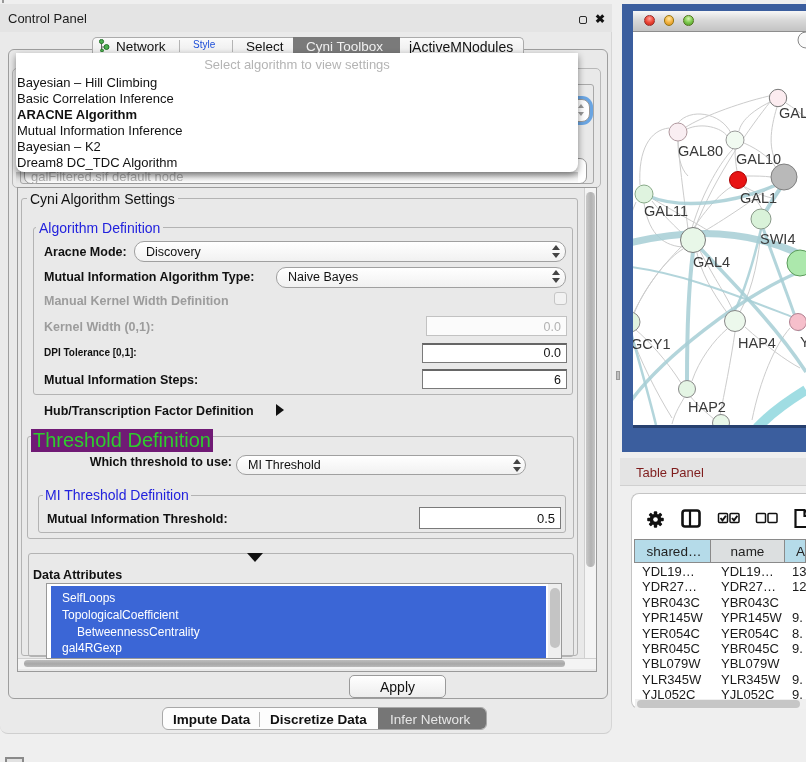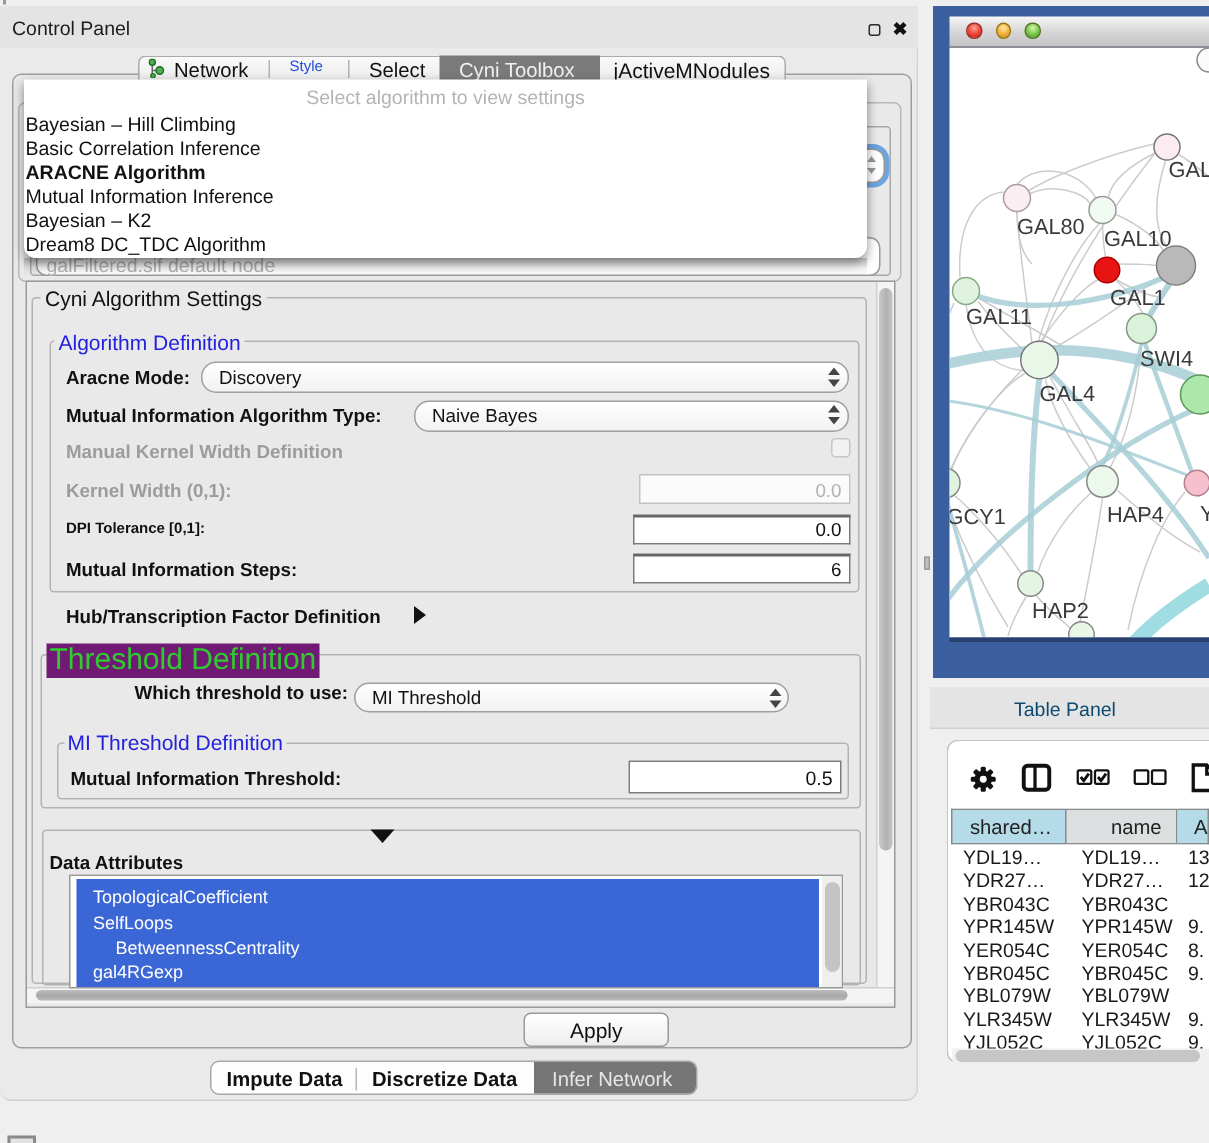--- a/index.html
+++ b/index.html
@@ -107,32 +107,32 @@
 <div class="abs" style="left:47px;top:512px;font-size:12.5px;font-weight:bold;color:#111;text-align:right;">Mutual Information Threshold:</div>
 <div class="abs" style="left:419px;top:507px;width:142px;height:22px;background:#fff;border:1px solid #7a7a7a;"></div>
 <div class="abs" style="left:419px;top:511px;width:136px;font-size:13px;color:#111;text-align:right;">0.5</div>
 
 <div class="abs" style="left:27.5px;top:553px;width:546px;height:104px;border:1px solid #b3b3b3;border-radius:3px;"></div>
 <div class="abs" style="left:247px;top:552.5px;width:0;height:0;border-left:8px solid transparent;border-right:8px solid transparent;border-top:9px solid #111;"></div>
 <div class="abs" style="left:33px;top:568px;font-size:12.5px;font-weight:bold;color:#111;">Data Attributes</div>
 
 <div class="abs" style="left:46px;top:583px;width:516px;height:76px;background:#fff;border:1px solid #999;overflow:hidden;">
   <div class="abs" style="left:4px;top:2px;width:495px;height:86px;background:#3b66d6;color:#fff;font-size:12px;">
+    <div style="padding:5px 0 0 11px;height:16.8px;">SelfLoops</div>
     <div style="padding:5px 0 0 11px;height:16.8px;">TopologicalCoefficient</div>
-    <div style="padding:5px 0 0 11px;height:16.8px;">SelfLoops</div>
     <div style="padding:5px 0 0 26px;height:16.8px;">BetweennessCentrality</div>
     <div style="padding:5px 0 0 11px;height:16.8px;">gal4RGexp</div>
   </div>
   <div class="abs" style="left:501px;top:0;width:15px;height:76px;background:#efefef;"></div>
   <div class="abs" style="left:503px;top:4px;width:10px;height:60px;background:#c4c4c4;border-radius:5px;"></div>
 </div>
 
 <div class="abs" style="left:349px;top:675px;width:97px;height:23px;background:linear-gradient(180deg,#ffffff,#ededed);border:1px solid #9a9a9a;border-radius:5px;text-align:center;font-size:14px;color:#111;line-height:22px;">Apply</div>
 
-<div class="abs" style="left:140px;top:707px;width:325px;height:23px;background:#fdfdfd;border:1px solid #a8a8a8;border-radius:6px;overflow:hidden;text-decoration:underline;">
+<div class="abs" style="left:162px;top:707px;width:325px;height:23px;background:#fdfdfd;border:1px solid #a8a8a8;border-radius:6px;overflow:hidden;text-decoration:underline;">
   <div class="abs" style="left:96px;top:4px;width:1px;height:15px;background:#b6b6b6;"></div>
   <div class="abs" style="left:215px;top:0;width:110px;height:23px;background:#767676;"></div>
   <div class="abs" style="left:10px;top:3.5px;font-size:13.5px;font-weight:bold;color:#111;">Impute Data</div>
   <div class="abs" style="left:107px;top:3.5px;font-size:13.5px;font-weight:bold;color:#111;">Discretize Data</div>
   <div class="abs" style="left:227px;top:3.5px;font-size:13.5px;color:#e6e6e6;">Infer Network</div>
 </div>
 
 <div class="abs" style="left:16px;top:53px;width:562px;height:119px;background:#fff;border-radius:0 0 8px 8px;box-shadow:0 3px 7px rgba(0,0,0,0.45);"></div>
 <div class="abs" style="left:16px;top:57px;width:562px;height:14px;font-size:13px;color:#b4b4b4;text-align:center;">Select algorithm to view settings</div>
 <div class="abs" style="left:17px;top:75px;font-size:13px;color:#111;line-height:16px;">Bayesian – Hill Climbing<br>Basic Correlation Inference<br><b>ARACNE Algorithm</b><br>Mutual Information Inference<br>Bayesian – K2<br>Dream8 DC_TDC Algorithm</div>
@@ -225,21 +225,21 @@
     <text x="631" y="349">GCY1</text>
     <text x="738" y="348">HAP4</text>
     <text x="800" y="347">Y</text>
     <text x="688" y="412">HAP2</text>
   </g>
 </svg>
 </div>
 <div class="abs" style="left:633px;top:425px;width:173px;height:3px;background:#27406f;"></div>
 
 <div class="abs" style="left:620px;top:458px;width:186px;height:28px;background:#e4e4e4;border-bottom:1px solid #d0d0d0;"></div>
-<div class="abs" style="left:636px;top:465px;font-size:13px;color:#0c4a6e;margin-left:40px;">Table Panel</div>
+<div class="abs" style="left:636px;top:465px;font-size:13px;color:#7f1d1d;">Table Panel</div>
 
 <div class="abs" style="left:631px;top:493px;width:180px;height:216px;background:#fff;border:1px solid #c4c4c4;border-radius:8px 0 0 8px;border-right:none;"></div>
 
 <svg class="abs" style="left:631px;top:493px;" width="175" height="45" viewBox="0 0 175 45">
   <g transform="translate(24.5,26.5)">
     <g fill="#111">
       <circle r="5.8"></circle>
       <g>
         <rect x="-1.7" y="-8.3" width="3.4" height="16.6" rx="1"></rect>
         <rect x="-1.7" y="-8.3" width="3.4" height="16.6" rx="1" transform="rotate(45)"></rect>
@@ -265,21 +265,21 @@
     <path d="M 164.5,17 h 9 l 6,6 v 11 h -15 z"></path>
     <path d="M 173.5,17 v 6 h 6"></path>
   </g>
 </svg>
 
 <div class="abs" style="left:634px;top:539px;width:172px;height:24px;overflow:hidden;">
   <div class="abs" style="left:0;top:0;width:76px;height:24px;background:#b5dbe9;border:1px solid #8a8a8a;border-right:none;"></div>
   <div class="abs" style="left:76px;top:0;width:75px;height:24px;background:#dcdfe0;border:1px solid #8a8a8a;"></div>
   <div class="abs" style="left:151px;top:0;width:21px;height:24px;background:#b5dbe9;border:1px solid #8a8a8a;border-left:none;"></div>
   <div class="abs" style="left:2px;top:4.5px;width:76px;text-align:center;font-size:13.5px;color:#222;">shared…</div>
-  <div class="abs" style="left:76px;top:4.5px;width:95px;text-align:center;font-size:13.5px;color:#222;">name</div>
+  <div class="abs" style="left:76px;top:4.5px;width:75px;text-align:center;font-size:13.5px;color:#222;">name</div>
   <div class="abs" style="left:162px;top:4.5px;font-size:13.5px;color:#222;">A</div>
 </div>
 
 <div class="abs" style="left:635px;top:562px;width:171px;height:138px;overflow:hidden;font-size:13px;color:#1a1a1a;">
   <div class="abs" style="left:7px;top:2px;line-height:15.4px;">YDL19…<br>YDR27…<br>YBR043C<br>YPR145W<br>YER054C<br>YBR045C<br>YBL079W<br>YLR345W<br>YJL052C</div>
   <div class="abs" style="left:86px;top:2px;line-height:15.4px;">YDL19…<br>YDR27…<br>YBR043C<br>YPR145W<br>YER054C<br>YBR045C<br>YBL079W<br>YLR345W<br>YJL052C</div>
   <div class="abs" style="left:157px;top:2px;line-height:15.4px;">13<br>12<br>&nbsp;<br>9.<br>8.<br>9.<br>&nbsp;<br>9.<br>9.</div>
 </div>
 
 <div class="abs" style="left:635px;top:699px;width:171px;height:10px;background:#f0f0f0;overflow:hidden;"></div>

